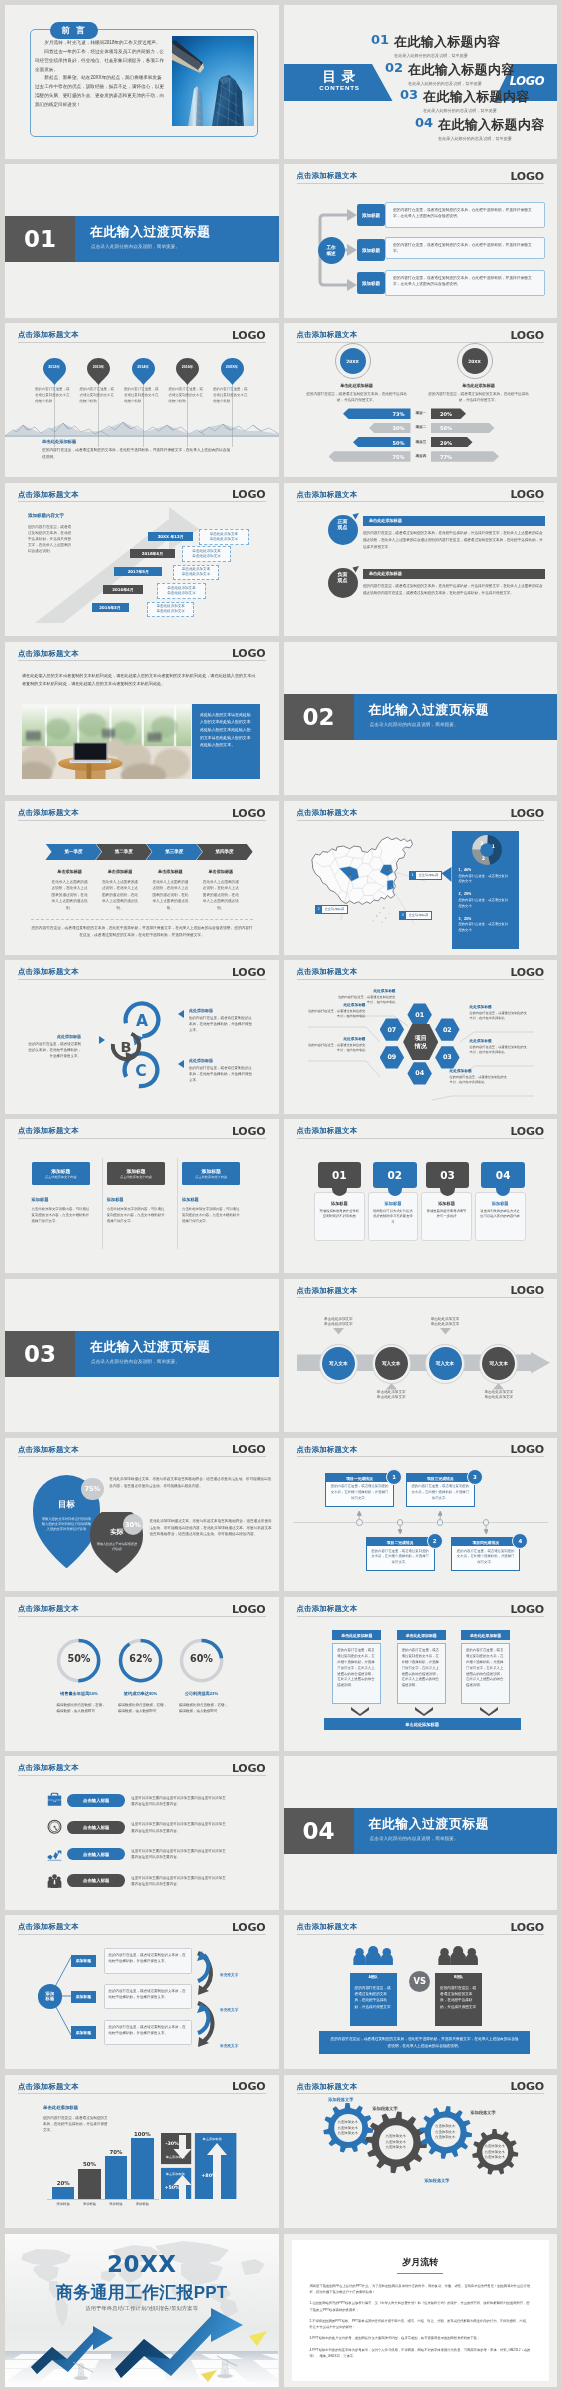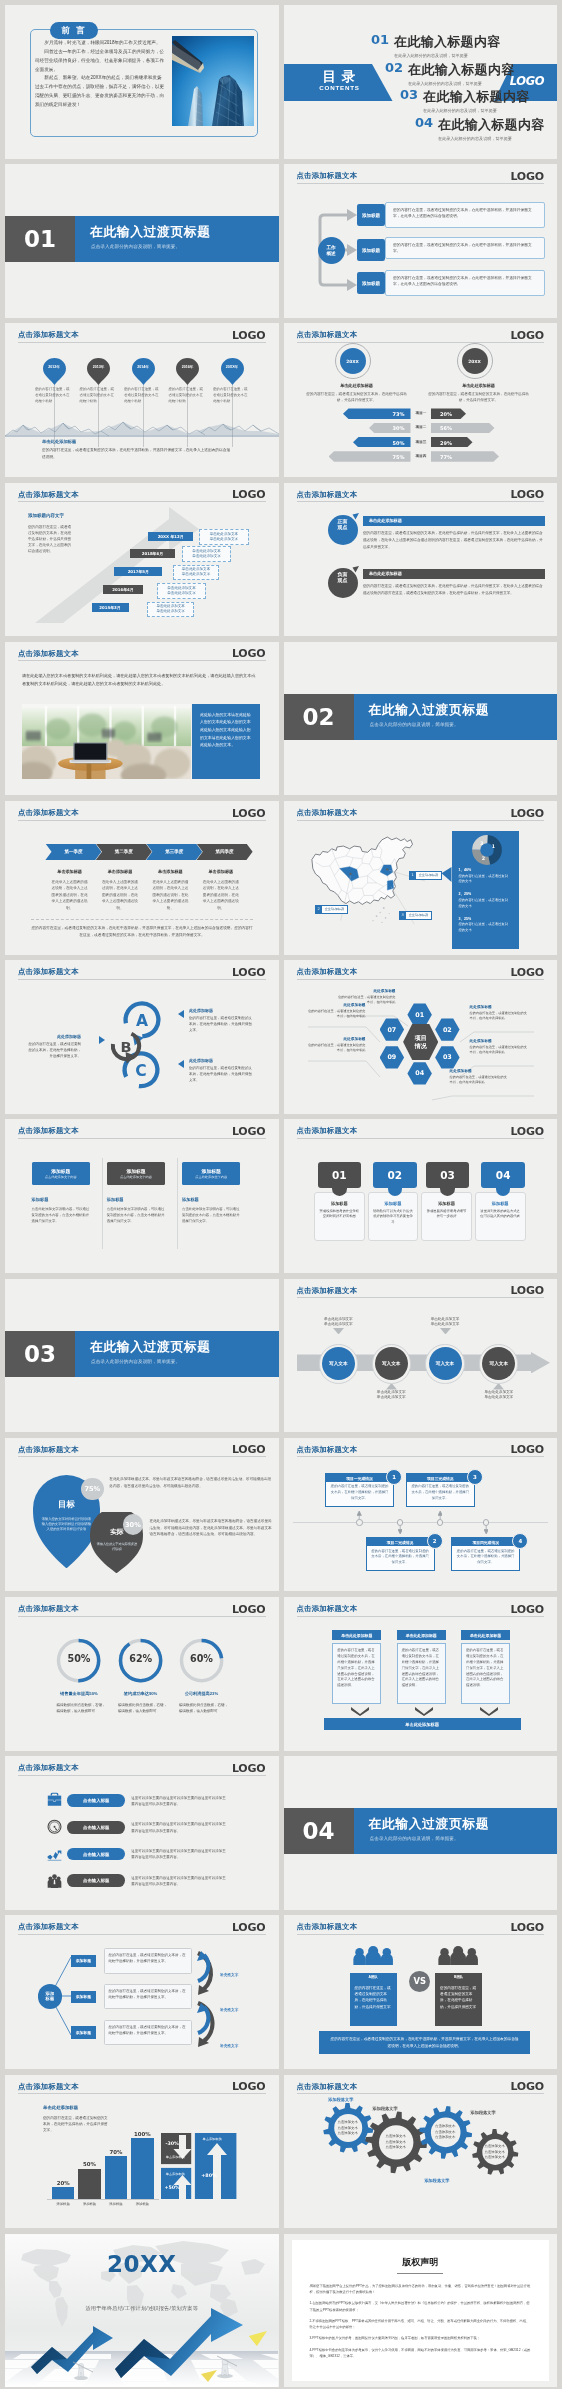--- a/index.html
+++ b/index.html
@@ -1333,20 +1333,21 @@
   <path d="M96 36 l10 -2 l5 5 l-6 7 l-9 -3 z"></path>
   <path d="M150 10 l28 -5 l26 3 l20 6 l-10 11 l-28 5 l-26 -8 z"></path>
   <path d="M176 28 l24 -2 l18 5 l-6 13 l-22 6 l-14 -11 z"></path>
   <path d="M206 48 l14 1 l6 9 l-10 9 l-11 -6 z"></path>
   <path d="M218 62 l12 3 l3 11 l-12 6 l-6 -11 z"></path>
   <path d="M236 26 l14 -3 l10 5 l-6 9 l-14 2 z"></path>
   <path d="M168 48 l10 2 l4 8 l-9 5 l-7 -7 z"></path>
  </g>
 </svg>
 <div class="cv-year">20XX</div>
+<div class="cv-main">商务通用工作汇报PPT</div>
 <div class="cv-sub">适用于年终总结/工作计划/述职报告/策划方案等</div>
 <svg class="cv-floor" width="273" height="36" viewBox="0 0 273 36" preserveAspectRatio="none">
  <defs>
           <linearGradient id="flg" x1="0" y1="0" x2="0" y2="1">
             <stop offset="0" stop-color="#c4cad2"></stop>
             <stop offset="0.3" stop-color="#e4e7ea"></stop>
             <stop offset="1" stop-color="#ffffff"></stop>
           </linearGradient>
         </defs>
  <rect width="273" height="36" fill="url(#flg)"></rect>
@@ -1406,21 +1407,21 @@
           <path d="M217.5 58.5 l-1 11 l2.2 0 l1.3 -6 l1.3 6 l2.2 0 l-1 -11 z"></path>
  </g>
  <g stroke="#a9b0b6" stroke-width=".8" fill="none">
           <path d="M68 56 L88 66"></path>
           <path d="M212 50 L232 60"></path>
         </g>
 </svg>
     </div>
 <div class="slide sl30" style="left:283.5px;top:2233.7999999999997px">
 <div class="cp-page">
- <div class="cp-t">版权声明</div>
+ <div class="cp-t">岁月流转</div>
  <div class="cp-rule"></div>
  <p class="cp-l">感谢您下载图图网平台上提供的PPT作品，为了您和图图网以及原创作者的利益，请勿复制、传播、销售，否则将承担法律责任！图图网将对作品进行维权，按照传播下载次数进行十倍的索取赔偿！</p>
  <p class="cp-i">1.在图图网站所有的PPT模板是版权归属有，受《中华人民共和国著作法》和《世界版权公约》的保护，作品的所有权、版权和解释权归图图网所有，您下载的是PPT模板素材的使用权；</p>
         <p class="cp-i">2.不得将图图网的PPT模板、PPT素材或其他任何部分用于再出售、赠与、出租、转让、分割、发布或任何解释为商业化目的行为、不得转授权、出租、转让本作品或本作品中的部份；</p>
         <p class="cp-i">3.PPT模板中的图片仅供参考，图图网提供仅大量高清无码图，临床等着图，如有需要请登录图图网相关权利的下载；</p>
         <p class="cp-i">4.PPT模板中包含的创意字体为参考展示，仅供个人学习使用，不得商用，网站不对的字体使用行为负责。可商用字体参考：宋体、仿宋_GB2312（或的宋）、楷体_GB2312，黑体等。</p>
 </div>
     </div>
 </div>
 

